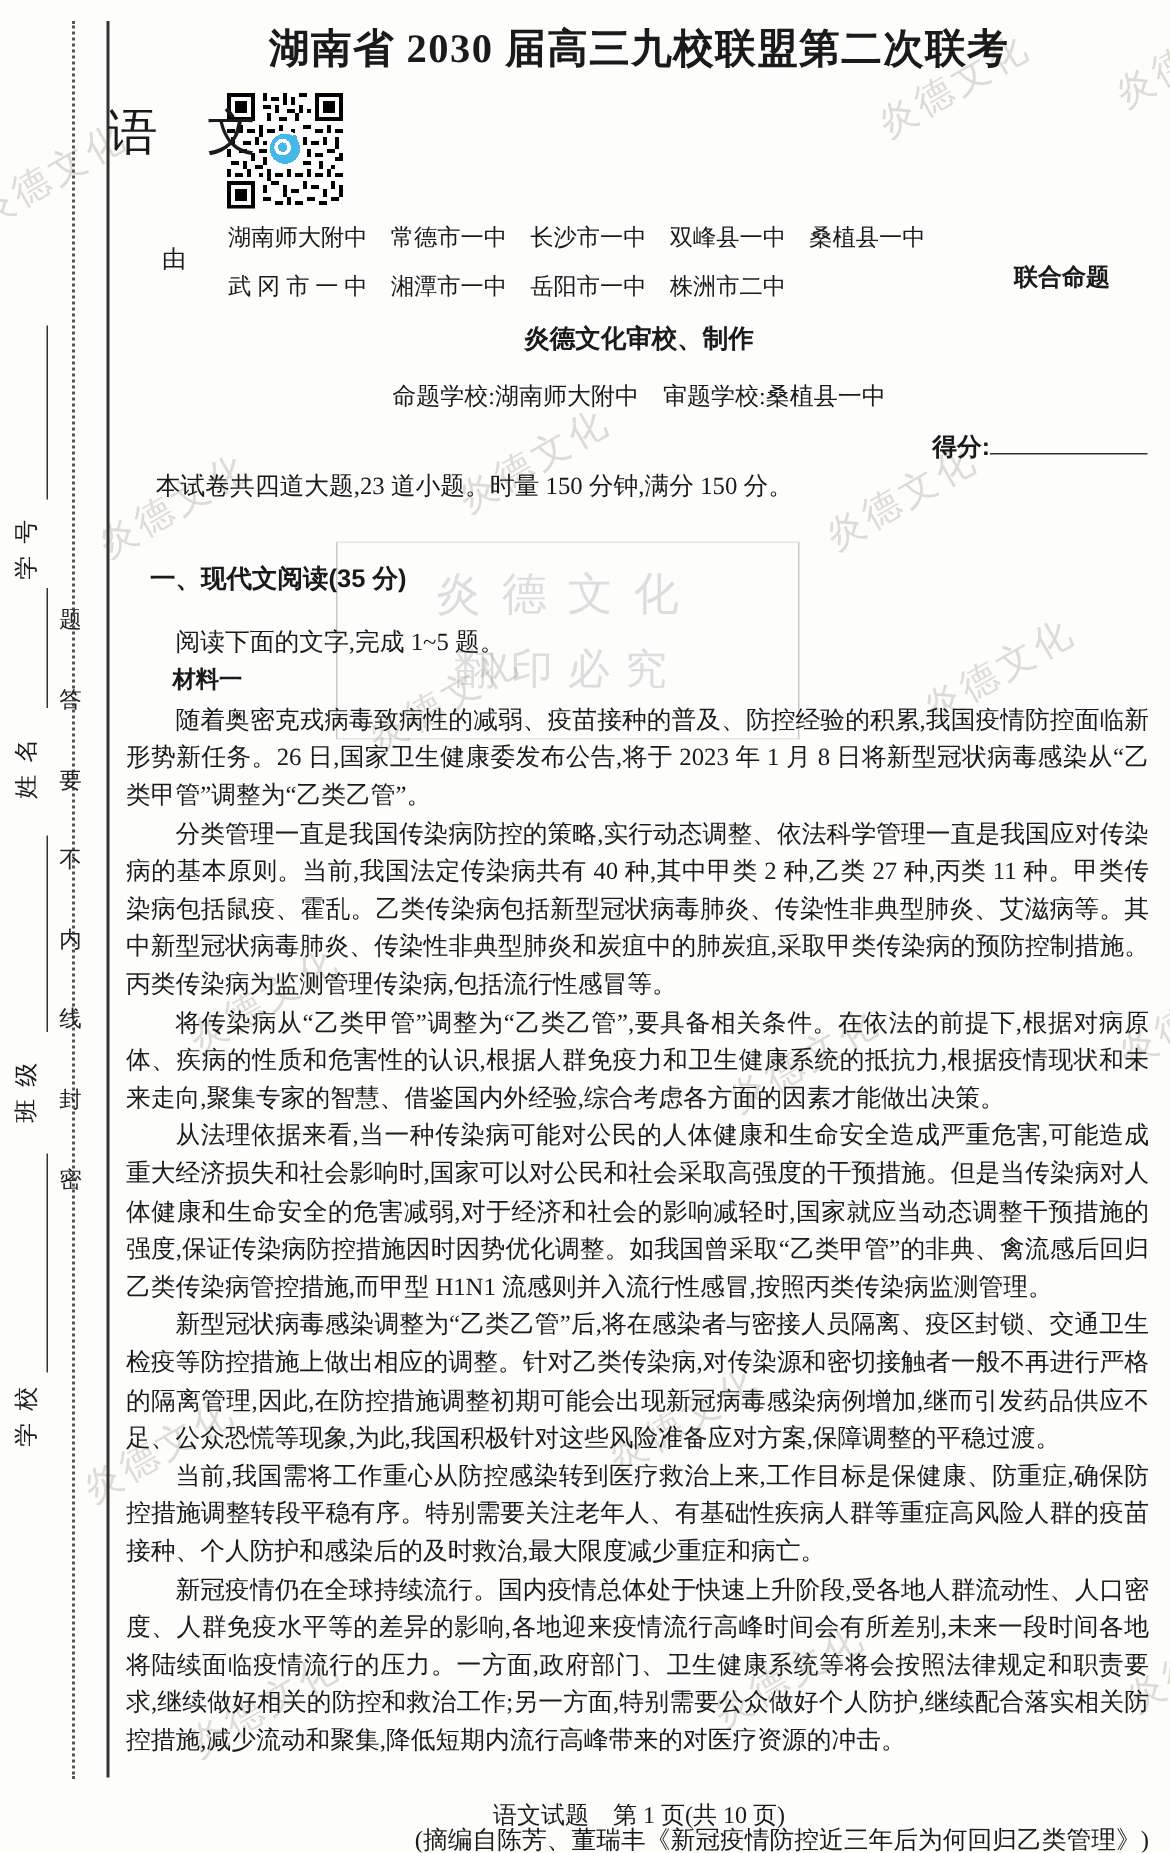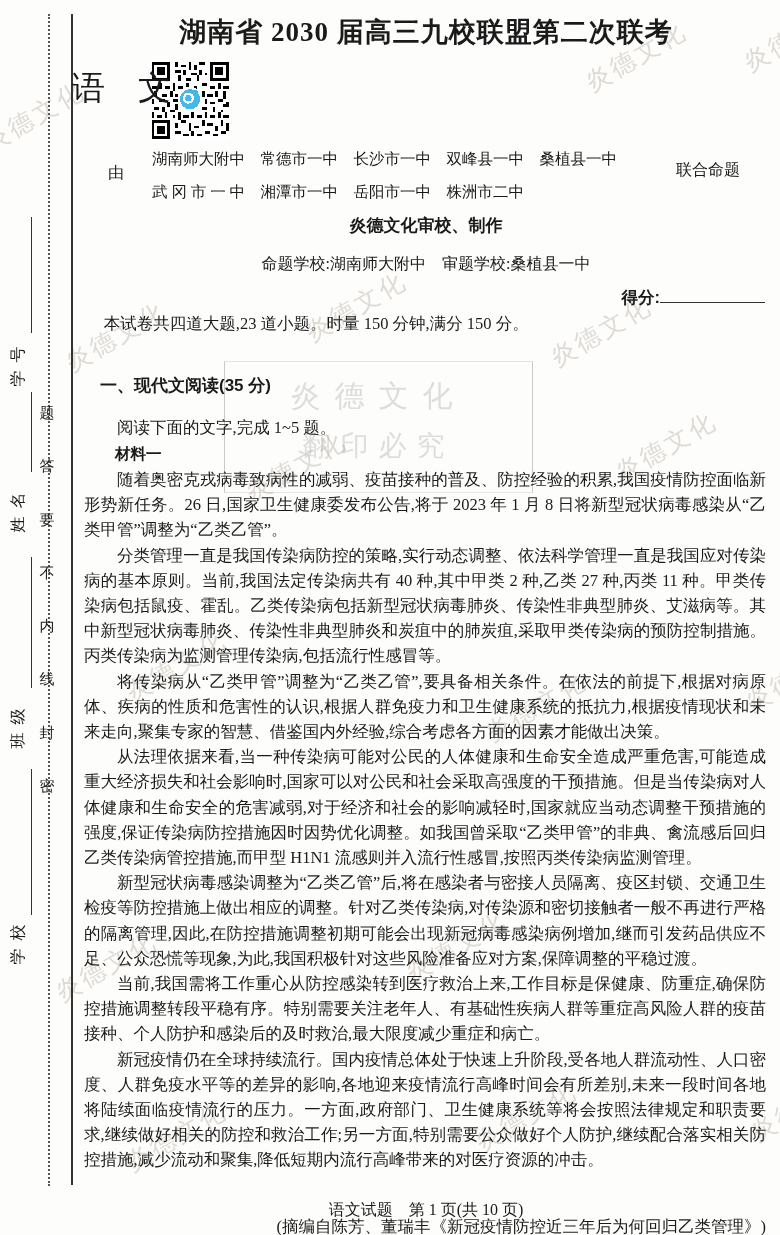--- a/index.html
+++ b/index.html
@@ -22,21 +22,21 @@
     flex-direction:column;justify-content:space-between;align-items:center;
     font-size:15px;color:#222;}
   
   .exam-title{left:72px;right:0;top:14px;text-align:center;font-size:27px;
     font-weight:bold;letter-spacing:1px;}
   .qr{left:150px;top:62px;width:80px;height:77px;}
   .subject{left:72px;right:0;top:66px;font-size:33px;
     font-weight:normal;font-family:"Liberation Sans","DejaVu Sans",sans-serif;}
   .by-label{left:108px;top:163px;font-size:16px;}
   .schools{left:152px;top:142px;font-size:15.5px;line-height:33px;white-space:nowrap;}
-  .joint-label{right:40px;top:160px;font-size:16px;}
+  .joint-label{right:40px;top:175px;font-size:16px;font-weight:bold;}
   .producer{left:72px;right:0;top:214px;text-align:center;font-size:17px;font-weight:bold;
     font-family:"Liberation Sans","DejaVu Sans",sans-serif;}
   .school-line{left:72px;right:0;top:254px;text-align:center;font-size:16px;}
   .score{right:15px;top:286px;font-size:16.5px;font-weight:bold;
     font-family:"Liberation Sans","DejaVu Sans",sans-serif;}
   .score .blank{display:inline-block;width:105px;border-bottom:1.5px solid #333;height:16px;}
   .exam-info{left:84px;top:313px;font-size:16.5px;text-indent:1.2em;}
   
   .main{left:84px;top:356px;width:682px;font-size:16.5px;line-height:25.2px;
     text-align:justify;}

